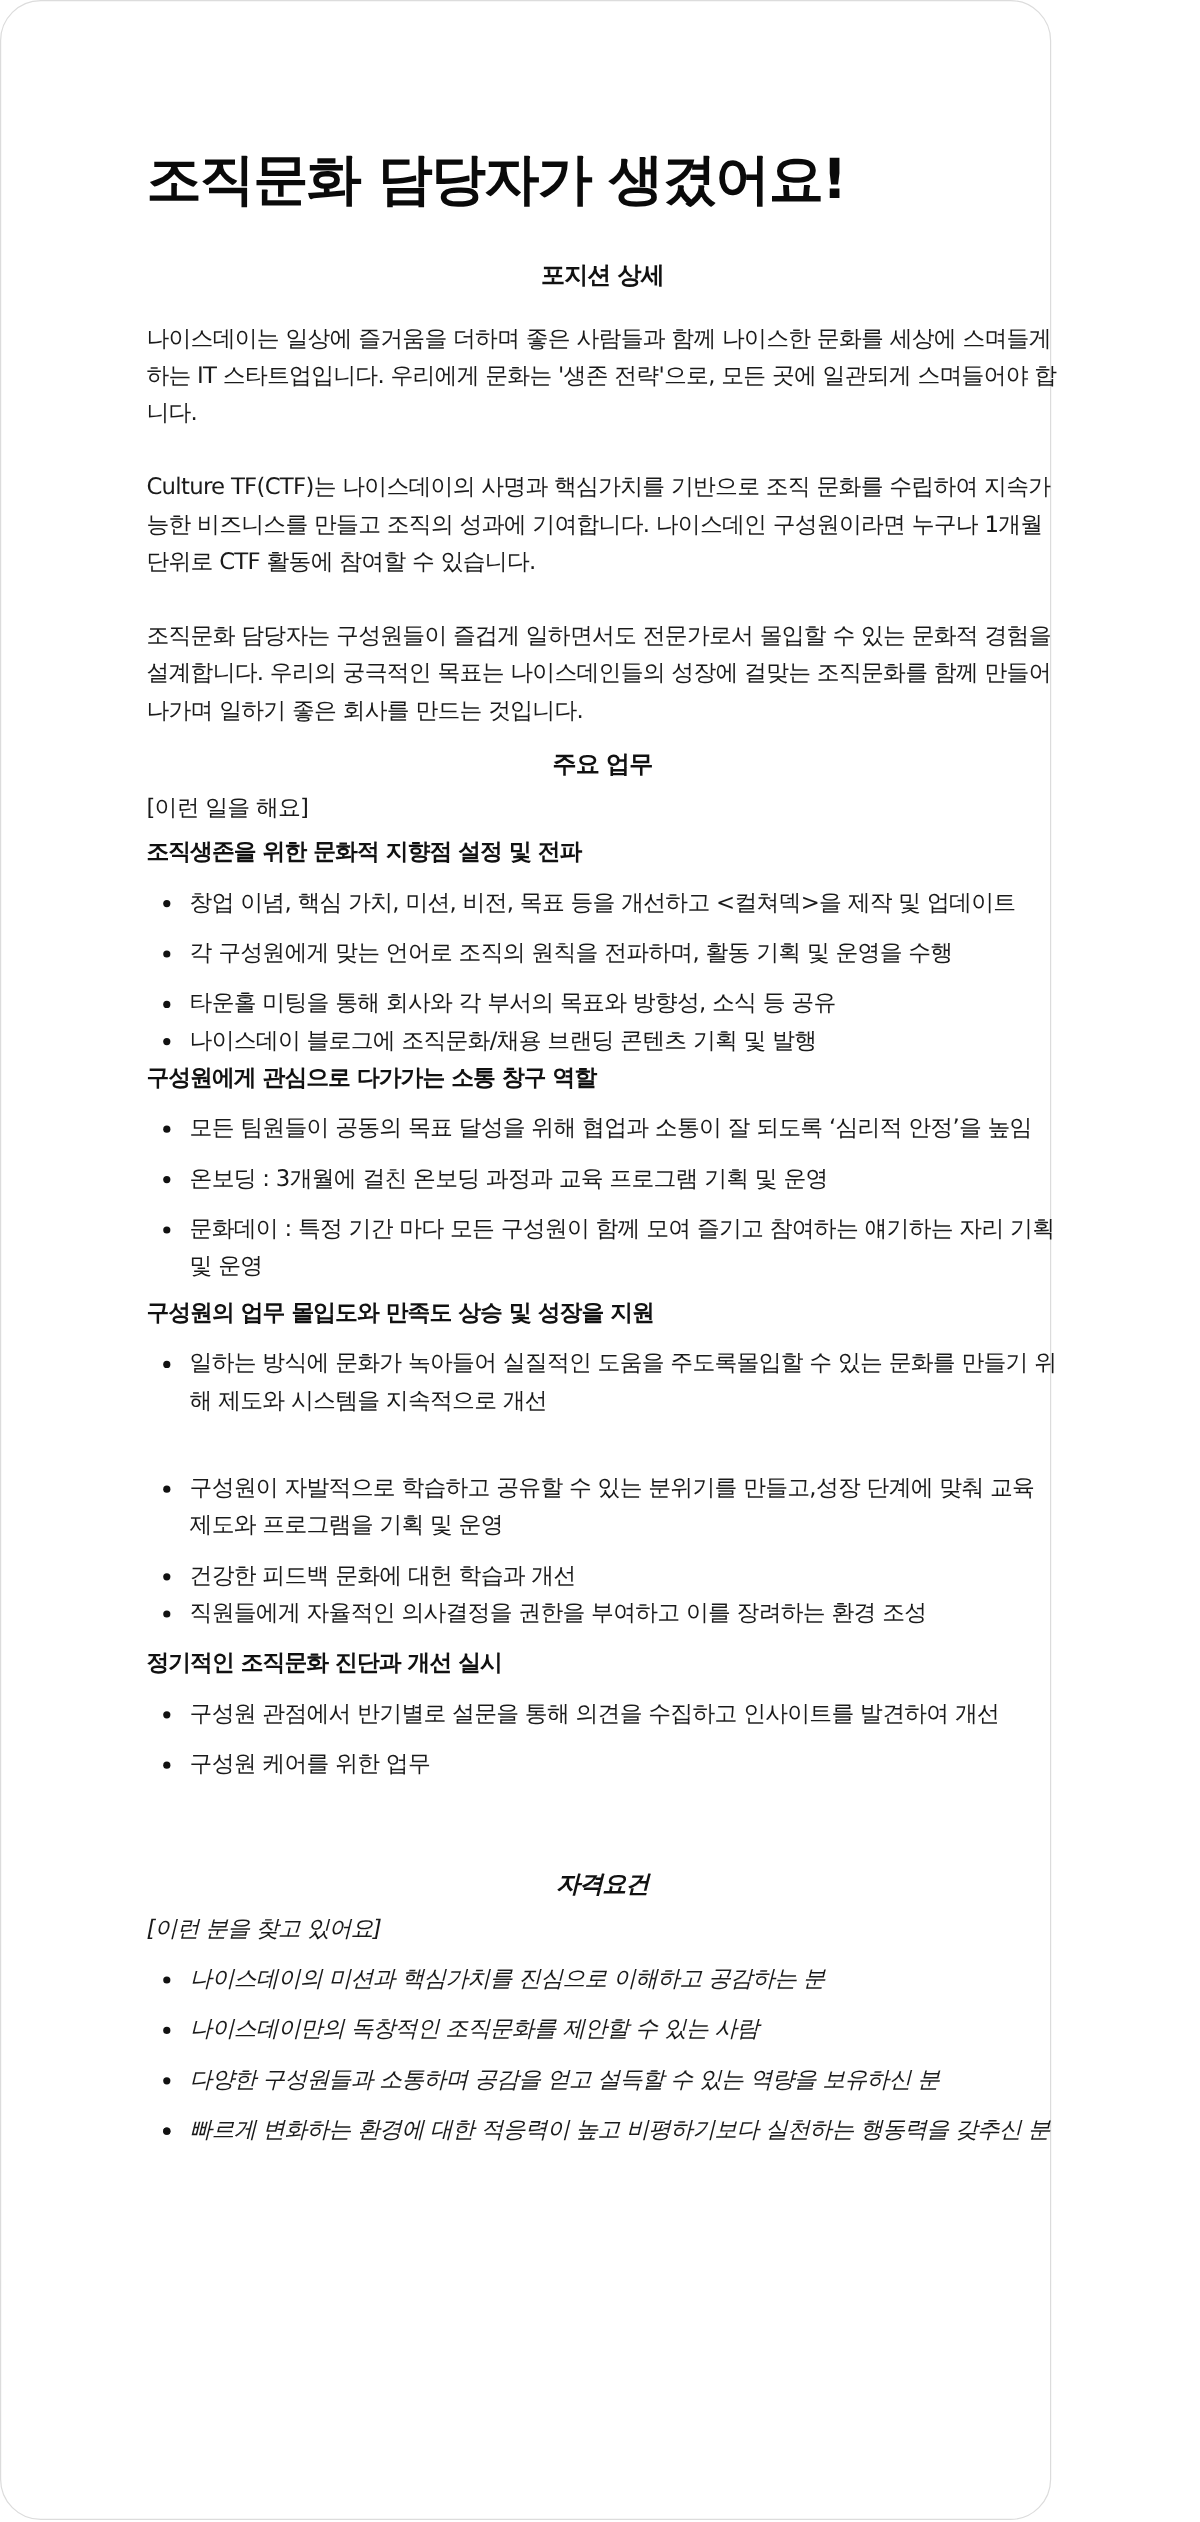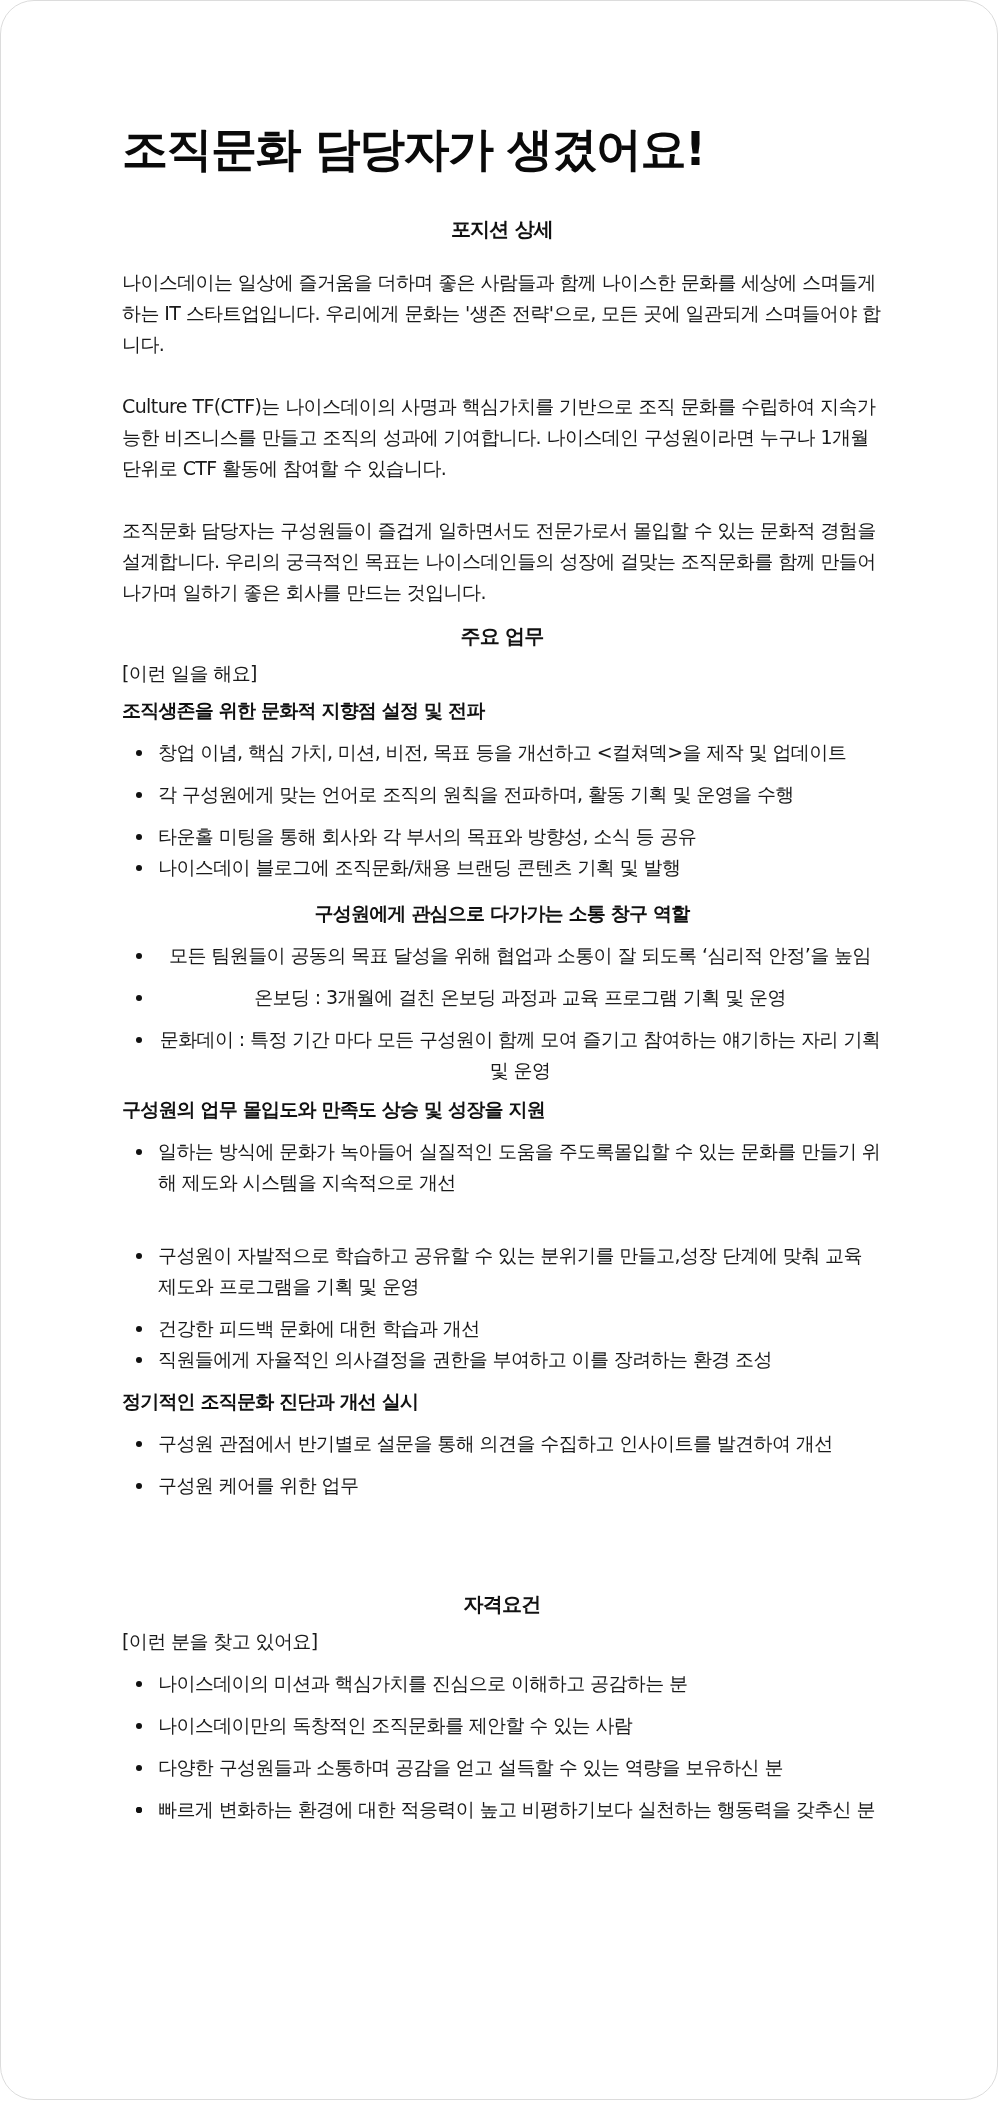--- a/index.html
+++ b/index.html
@@ -11,21 +11,21 @@
       width: 1000px;
       height: 2102px;
       overflow: hidden;
       font-family: "DejaVu Sans", "Liberation Sans", sans-serif;
       color: #111111;
     }
     .card {
       position: absolute;
       left: 0;
       top: 0;
-      width: 998px;
+      width: 876px;
       height: 2100px;
       border: 1px solid #dcdcdc;
       border-radius: 34px;
       background: #ffffff;
       box-sizing: border-box;
     }
     .content {
       position: absolute;
       left: 121px;
       top: 112px;
@@ -115,21 +115,21 @@
       <div style="margin-top:6px;">
         <h3 class="group-title">조직생존을 위한 문화적 지향점 설정 및 전파</h3>
         <ul class="bullets" style="margin-top:11px;">
           <li style="margin-bottom:11px;"><span class="dot"></span><span>창업 이념, 핵심 가치, 미션, 비전, 목표 등을 개선하고 &lt;컬쳐덱&gt;을 제작 및 업데이트</span></li>
           <li style="margin-bottom:11px;"><span class="dot"></span><span>각 구성원에게 맞는 언어로 조직의 원칙을 전파하며, 활동 기획 및 운영을 수행</span></li>
           <li style=""><span class="dot"></span><span>타운홀 미팅을 통해 회사와 각 부서의 목표와 방향성, 소식 등 공유</span></li>
           <li><span class="dot"></span><span>나이스데이 블로그에 조직문화/채용 브랜딩 콘텐츠 기획 및 발행</span></li>
         </ul>
       </div>
 
-      <div style="margin-top:15px;text-align:center;">
+      <div style="margin-top:0;">
         <h3 class="group-title">구성원에게 관심으로 다가가는 소통 창구 역할</h3>
         <ul class="bullets" style="margin-top:11px;">
           <li style="margin-bottom:11px;"><span class="dot"></span><span>모든 팀원들이 공동의 목표 달성을 위해 협업과 소통이 잘 되도록 ‘심리적 안정’을 높임</span></li>
           <li style="margin-bottom:11px;"><span class="dot"></span><span>온보딩 : 3개월에 걸친 온보딩 과정과 교육 프로그램 기획 및 운영</span></li>
           <li><span class="dot"></span><span>문화데이 : 특정 기간 마다 모든 구성원이 함께 모여 즐기고 참여하는 얘기하는 자리 기획 및 운영</span></li>
         </ul>
       </div>
 
       <div style="margin-top:8px;">
         <h3 class="group-title">구성원의 업무 몰입도와 만족도 상승 및 성장을 지원</h3>
@@ -143,21 +143,21 @@
 
       <div style="margin-top:8px;">
         <h3 class="group-title">정기적인 조직문화 진단과 개선 실시</h3>
         <ul class="bullets" style="margin-top:11px;">
           <li style="margin-bottom:11px;"><span class="dot"></span><span>구성원 관점에서 반기별로 설문을 통해 의견을 수집하고 인사이트를 발견하여 개선</span></li>
           <li><span class="dot"></span><span>구성원 케어를 위한 업무</span></li>
         </ul>
       </div>
     </section>
 
-    <section style="margin-top:85px;">
+    <section style="margin-top:66px;font-style:italic;">
       <h2 class="section-title">자격요건</h2>
       <p class="subtitle" style="margin-top:4px;">[이런 분을 찾고 있어요]</p>
       <ul class="bullets" style="margin-top:11px;">
         <li style="margin-bottom:11px;"><span class="dot"></span><span>나이스데이의 미션과 핵심가치를 진심으로 이해하고 공감하는 분</span></li>
         <li style="margin-bottom:11px;"><span class="dot"></span><span>나이스데이만의 독창적인 조직문화를 제안할 수 있는 사람</span></li>
         <li style="margin-bottom:11px;"><span class="dot"></span><span>다양한 구성원들과 소통하며 공감을 얻고 설득할 수 있는 역량을 보유하신 분</span></li>
         <li style="margin-bottom:11px;"><span class="dot"></span></li>
         <li style="margin-bottom:11px;"><span class="dot"></span><span>빠르게 변화하는 환경에 대한 적응력이 높고 비평하기보다 실천하는 행동력을 갖추신 분</span></li>
       </ul>
     </section>

